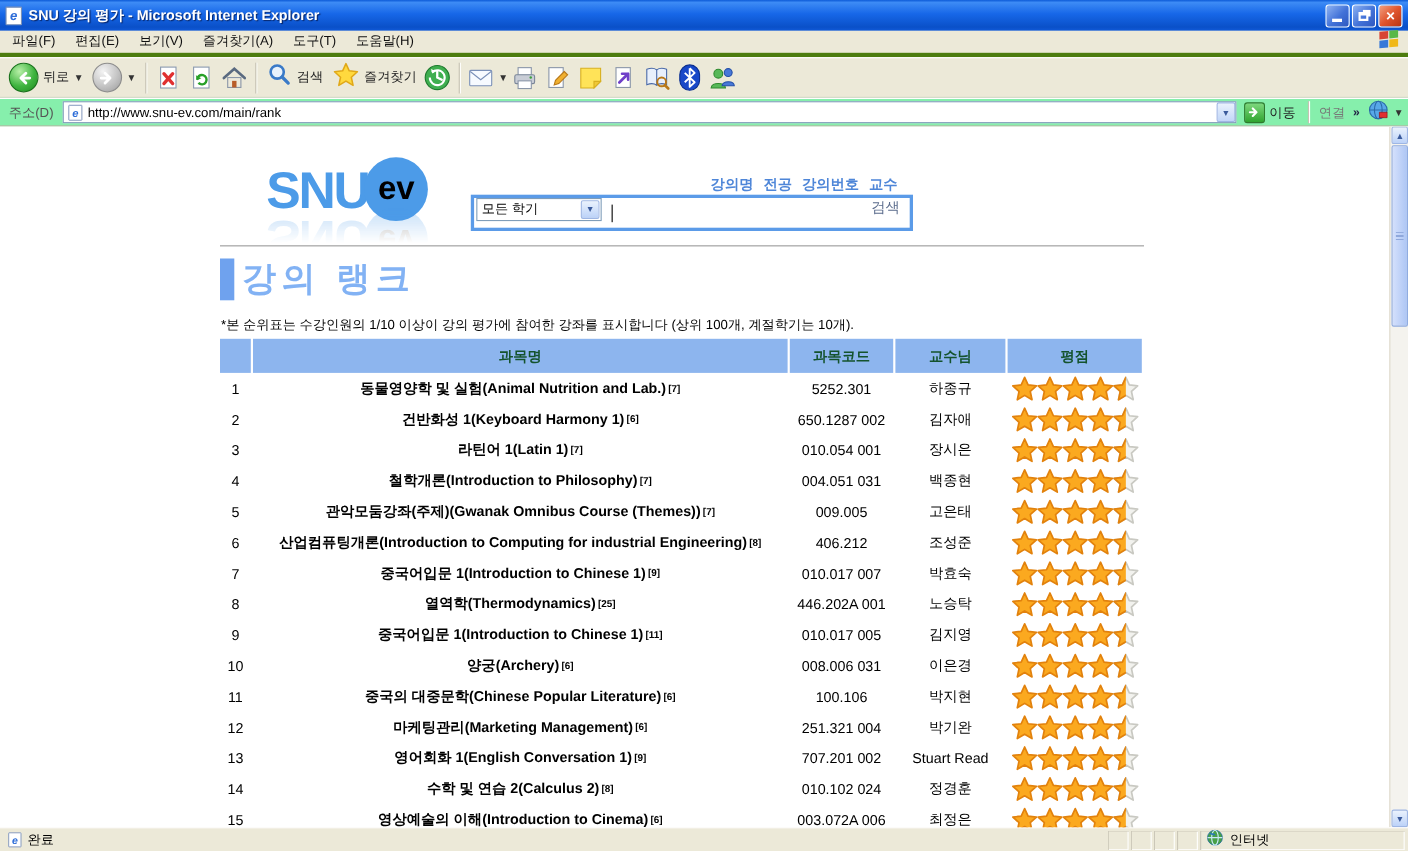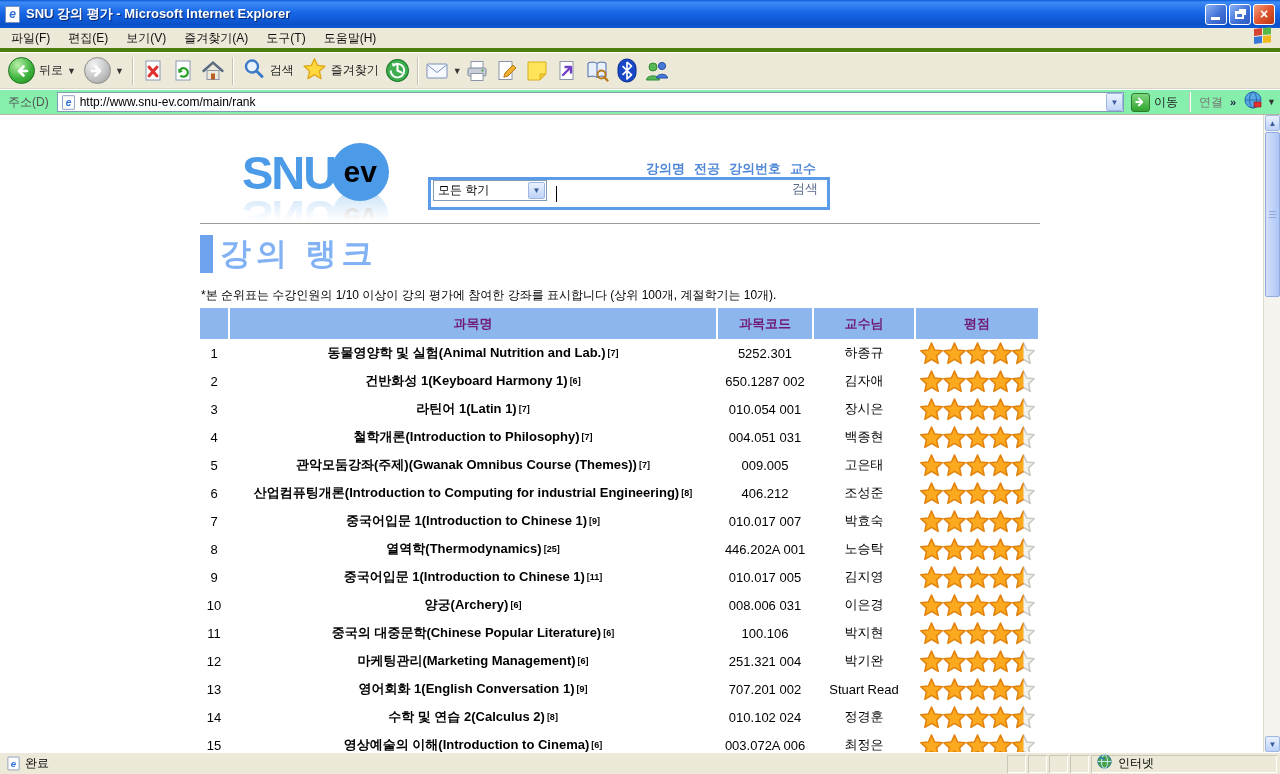--- a/index.html
+++ b/index.html
@@ -100,21 +100,21 @@
 
   .heading-row { position:absolute; left:200px; top:118px; display:flex; align-items:center; }
   .h-bar { width:13px; height:38px; background:#6FA2EE; margin-right:7px; }
   .heading-row h1 { font-size:31px; font-weight:bold; color:#82B2F4; letter-spacing:5px; }
 
   .note { position:absolute; left:201px; top:172px; font-size:12px; color:#000; }
 
   .rank-table { position:absolute; left:200px; top:193px; width:840px; }
   .t-head { display:grid; grid-template-columns:28px 486px 94px 100px 122px; gap:2px; }
   .t-head .t-h { background:#8DB5EE; height:31px; display:flex; align-items:center; justify-content:center;
-    font-size:13px; font-weight:bold; color:#701a75; }
+    font-size:13px; font-weight:bold; color:#14532d; }
   .t-row { display:grid; grid-template-columns:28px 486px 94px 100px 122px; gap:2px; height:28px; }
   .t-row > div { display:flex; align-items:center; justify-content:center; font-size:13px; color:#000; }
   .c-course { font-weight:bold; white-space:nowrap; }
   .c-course sup { font-size:9px; font-weight:bold; margin-left:2px; vertical-align:6px; }
   .c-stars svg { margin:0 -1px; }
 
   
   .vscroll { position:absolute; right:0; top:0; bottom:0; width:17px; background:#F4F3EE;
     border-left:1px solid #DEDACB; }
   .sb-up,.sb-down { position:absolute; left:1px; width:15px; height:16px; border:1px solid #9EB6E4; border-radius:2px;

